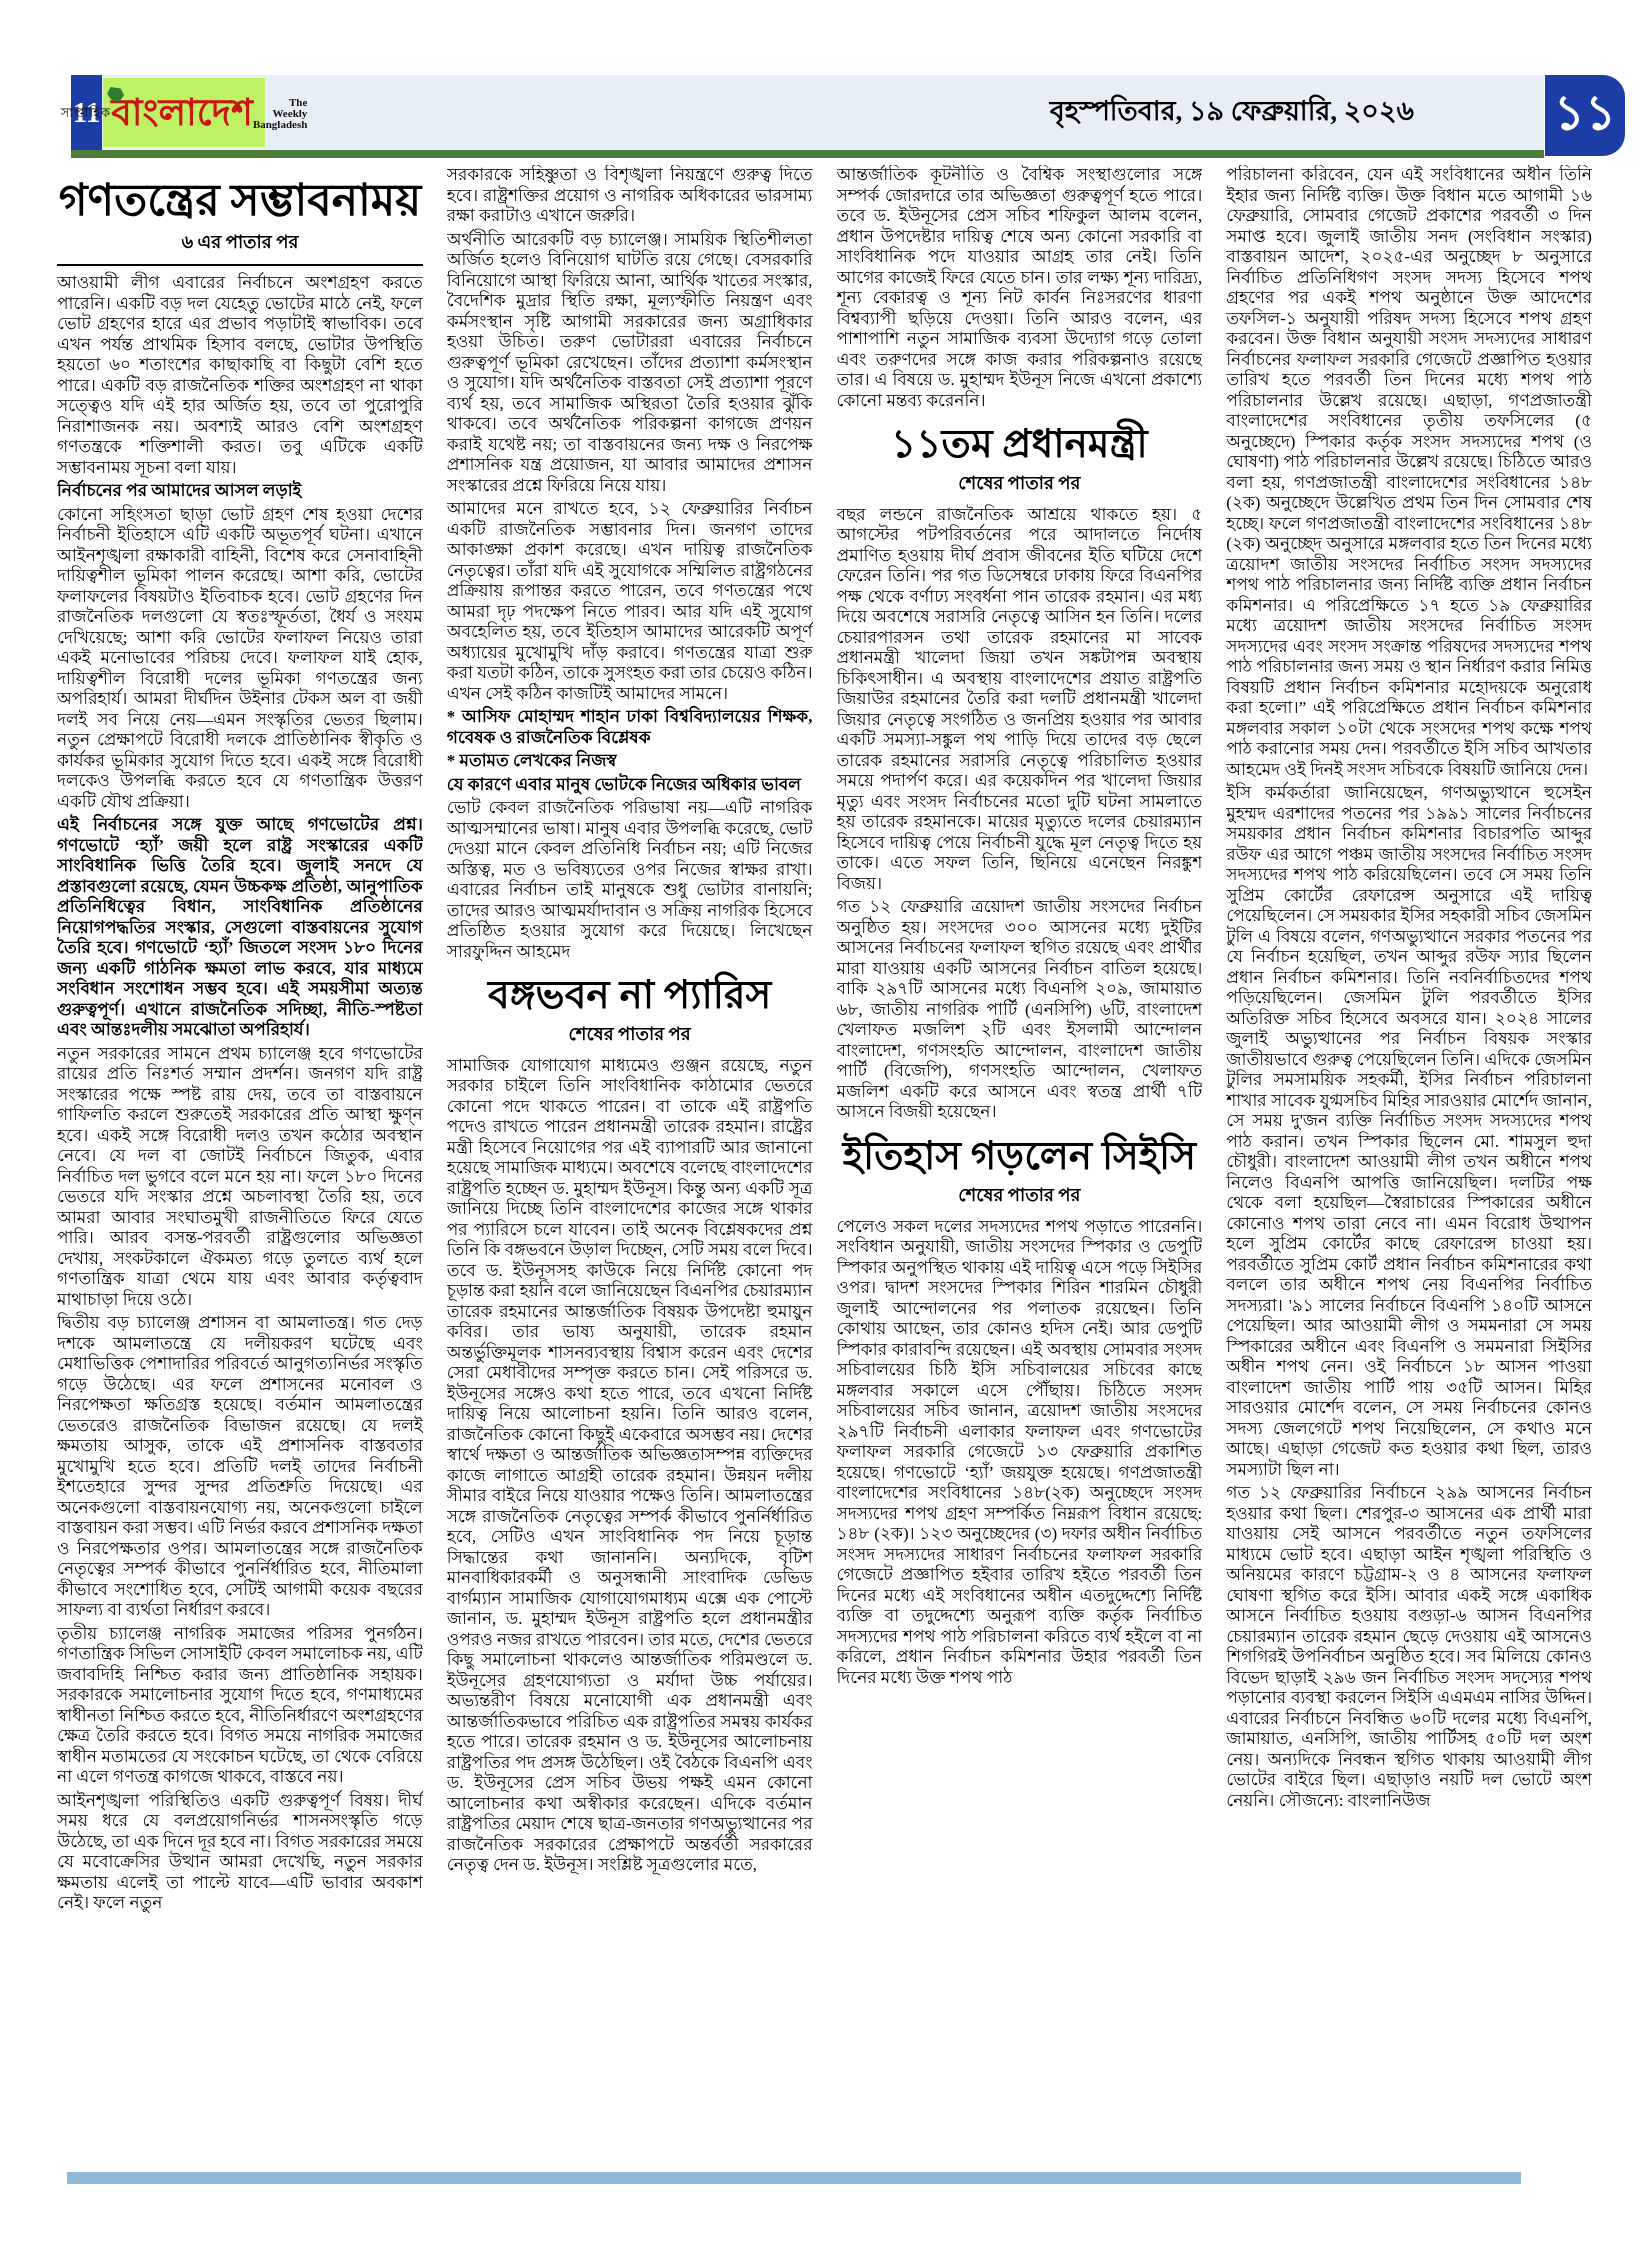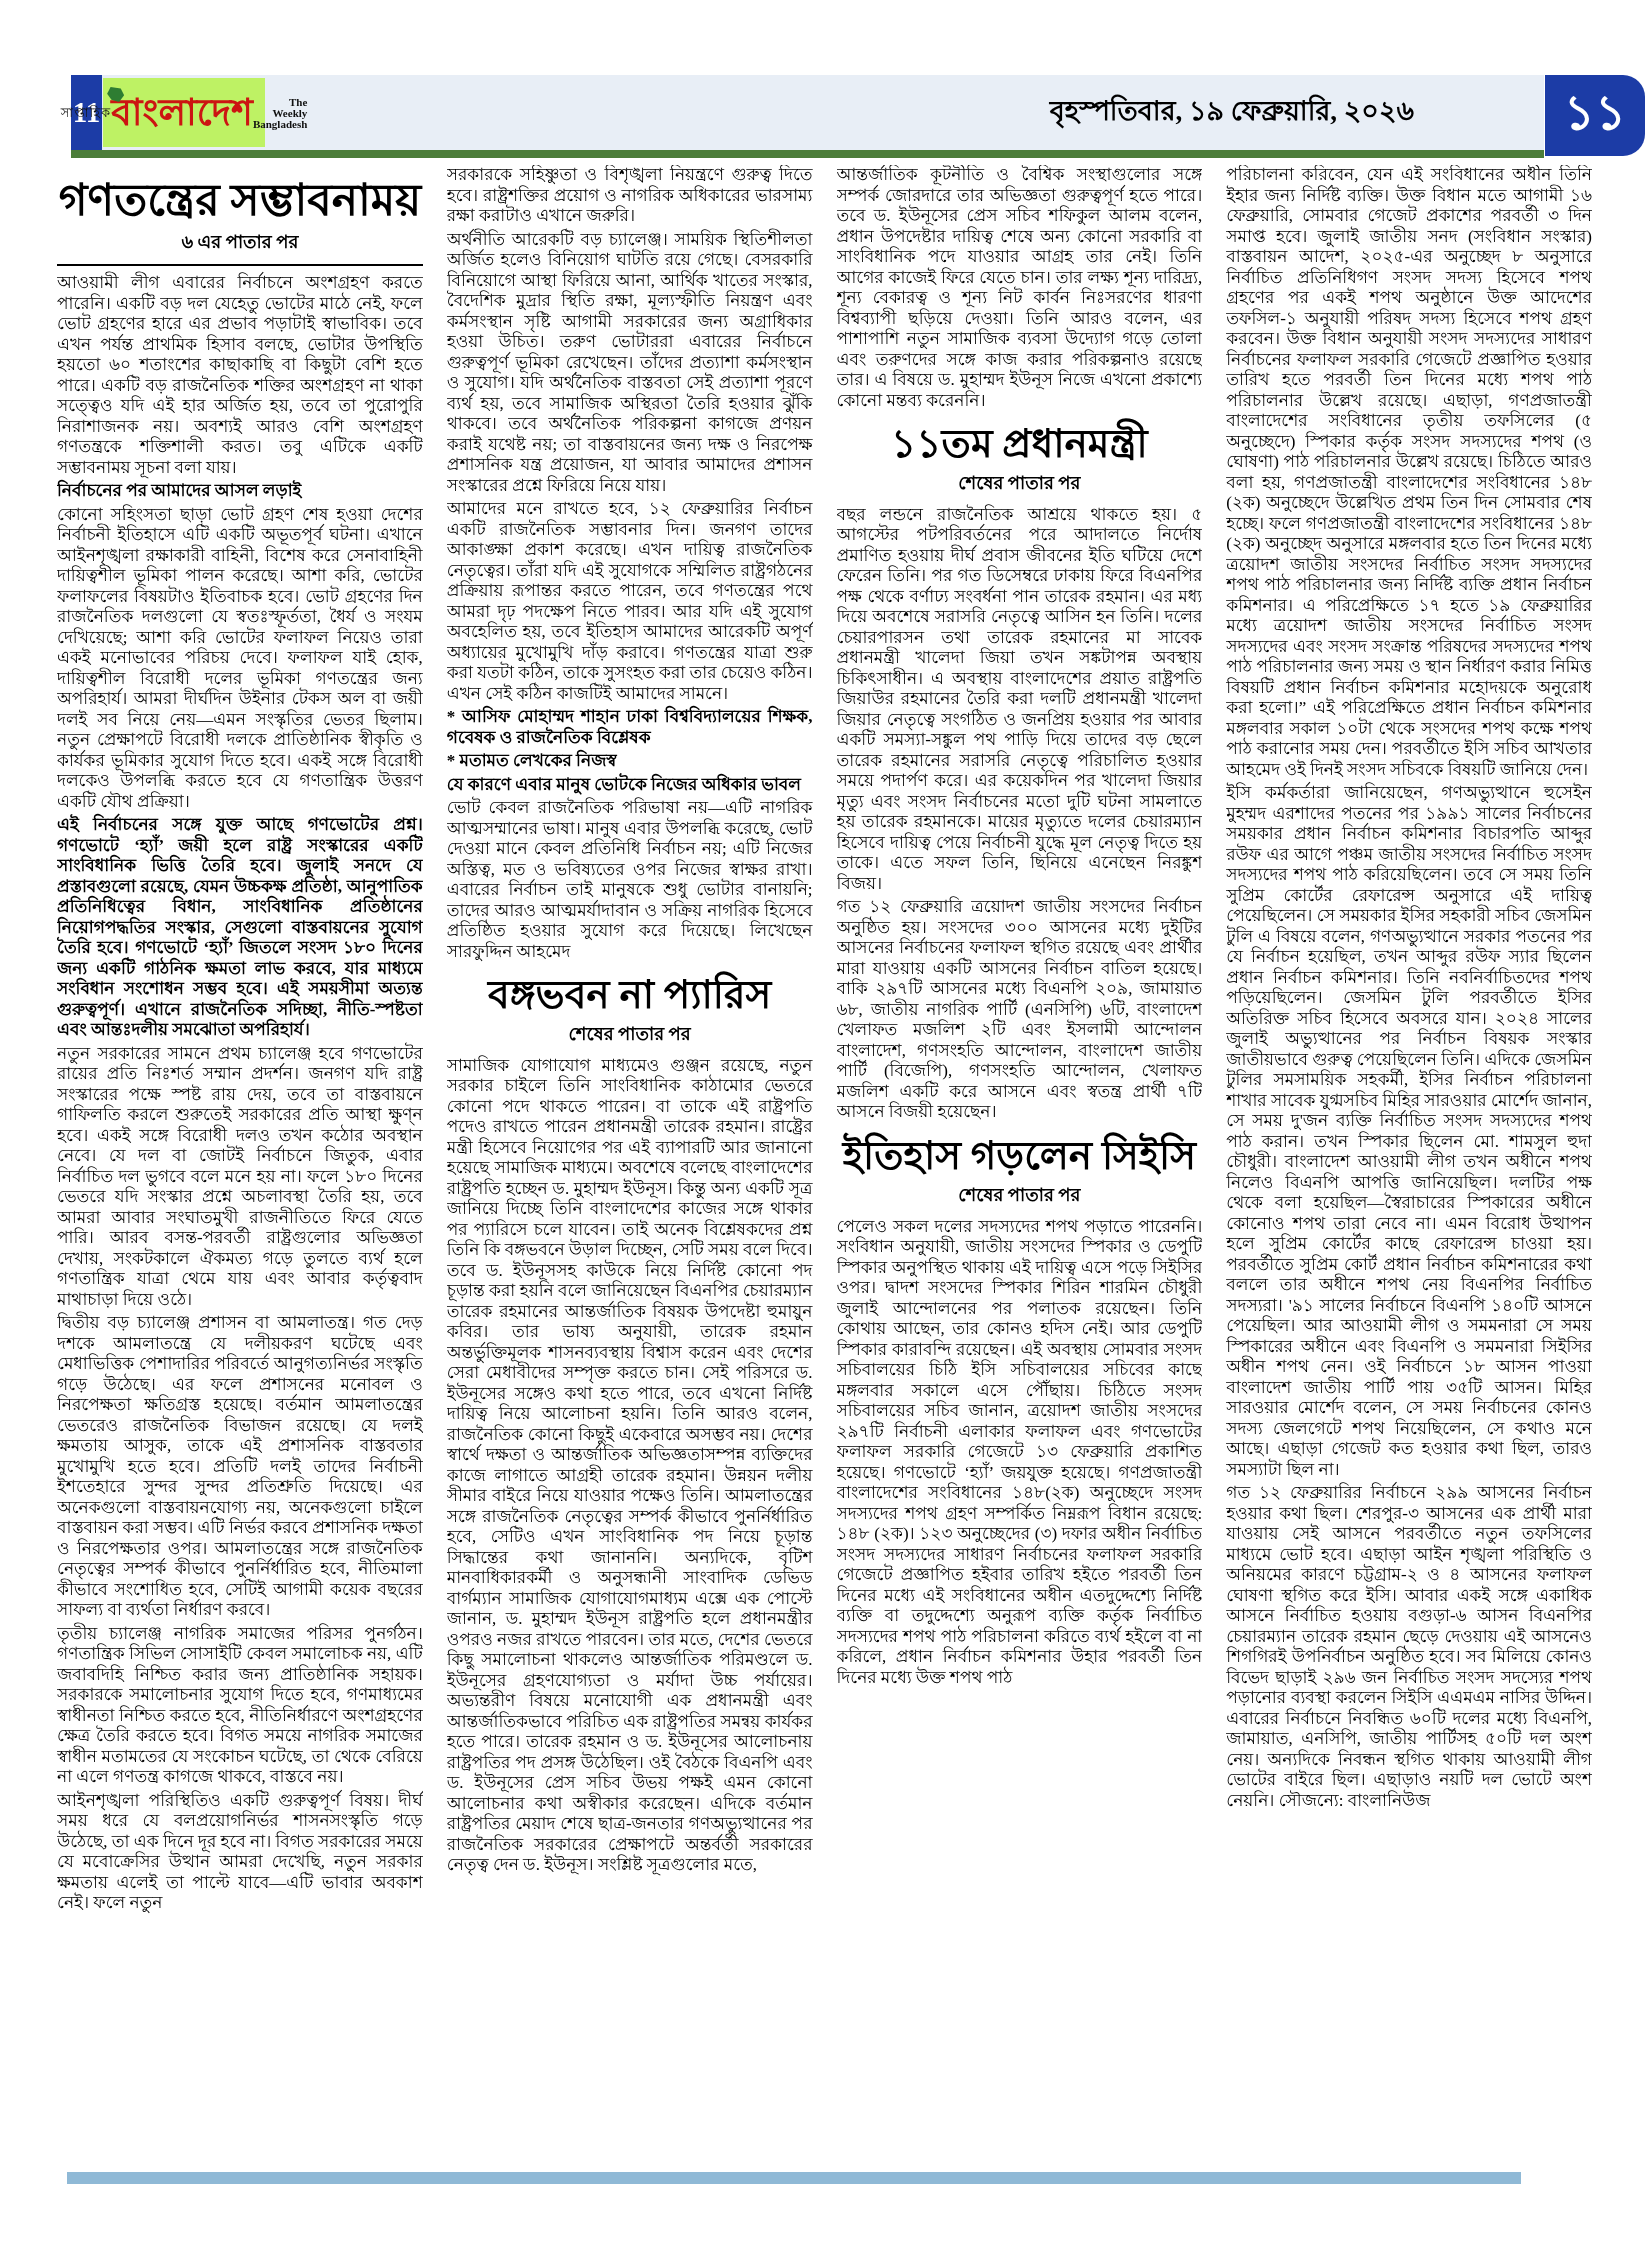--- a/index.html
+++ b/index.html
@@ -16,21 +16,21 @@
   .logo-box{width:162px;height:69px;background:#bef264;margin-left:1px;
     display:flex;flex-direction:row;align-items:center;justify-content:center;line-height:1;}
   .logo-weekly{font-size:13px;color:#111;letter-spacing:1px;}
   .logo-title{font-size:37px;font-weight:bold;color:#cc1512;position:relative;}
   .logo-map{position:absolute;left:-4px;top:-7px;width:17px;height:15px;background:#2e7d32;
     clip-path:polygon(20% 0,80% 10%,100% 55%,70% 100%,25% 85%,0 45%);}
   .logo-underline{width:150px;height:3px;background:#cc1512;margin-top:1px;}
   .logo-sub{font-size:11px;color:#111;margin-top:2px;font-weight:bold;text-align:right;}
   .date-line{position:absolute;right:130px;top:0;height:75px;display:flex;align-items:center;
     font-size:27px;font-weight:bold;}
-  .pageno-right{position:absolute;left:1545px;top:75px;width:100px;height:81px;
+  .pageno-right{position:absolute;left:1545px;top:75px;width:80px;height:81px;
     background:#1c3ca6;border-radius:0 22px 22px 0;color:#fff;
     display:flex;align-items:center;justify-content:center;font-size:48px;font-weight:bold;}
   .green-rule{position:absolute;left:71px;top:150px;width:1473px;height:7.5px;background:#4c7d3a;}
   
   .cols{position:absolute;left:57px;top:165px;width:1535px;height:2000px;
     display:flex;gap:24px;overflow:hidden;}
   .col{flex:1 1 0;min-width:0;overflow:hidden;text-align:justify;}
   .col p{margin:0 0 3px 0;font-size:17px;line-height:20.5px;}
   .headline{font-size:44px;line-height:1.05;font-weight:bold;text-align:center;margin:13px 0 4px 0;}
   .headline.small{font-size:39px;}

